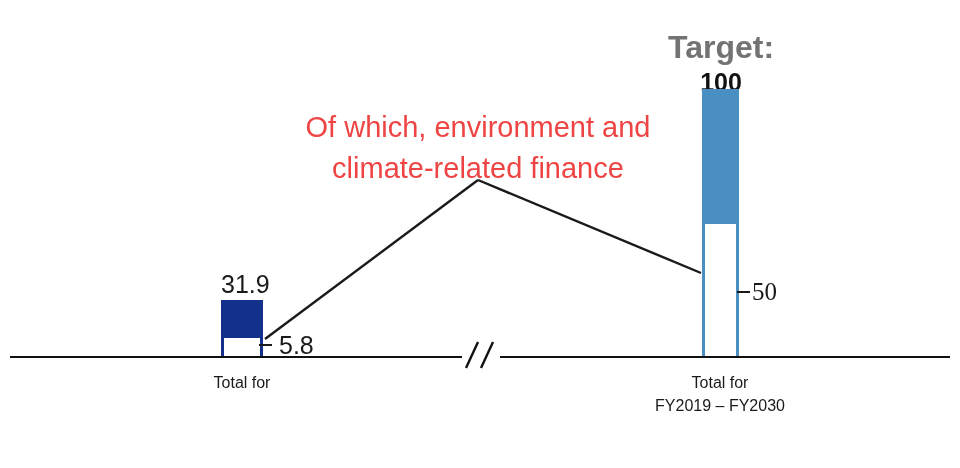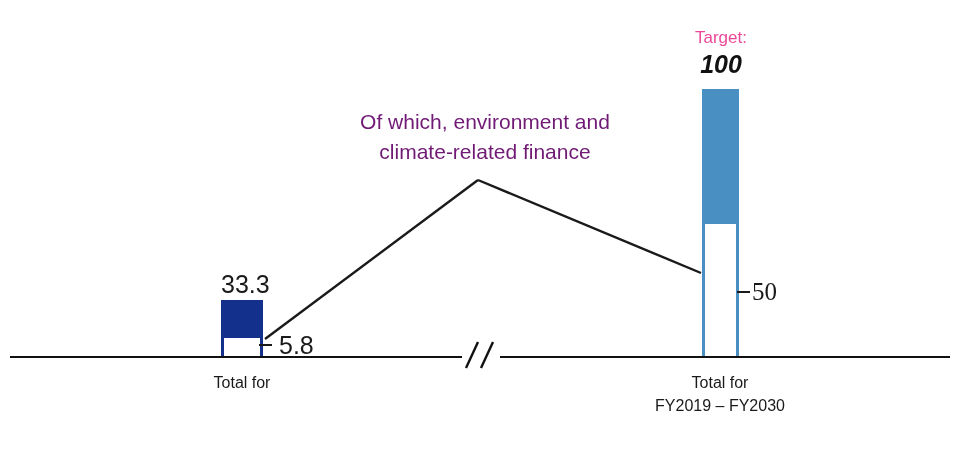--- a/index.html
+++ b/index.html
@@ -101,30 +101,29 @@
   .target-block {
     position: absolute;
     left: 640px;
     top: 28px;
     width: 162px;
     text-align: center;
     line-height: 1.22;
   }
   .target-word {
     display: block;
-    font-size: 17px;
-    font-weight: normal;
-    color: #ec4899;
+    font-size: 32px;
+    font-weight: bold;
+    color: #737373;
   }
   .target-num {
     display: block;
     font-size: 25px;
     font-weight: bold;
     color: #111111;
-    font-style: italic;
   }
 
   
   .tick {
     position: absolute;
     background: #1a1a1a;
     height: 2px;
   }
   .tick-81 {
     left: 259px;
@@ -133,27 +132,27 @@
   }
   .tick-50 {
     left: 737px;
     top: 291px;
     width: 13px;
   }
 
   
   .annotation {
     position: absolute;
-    left: 305px;
+    left: 298px;
     top: 107px;
     width: 360px;
     text-align: center;
-    font-size: 21px;
+    font-size: 29px;
     line-height: 1.42;
-    color: #701a75;
+    color: #ef4444;
   }
   .annotation span { display: block; }
 
   .leader-svg {
     position: absolute;
     left: 0;
     top: 0;
     width: 960px;
     height: 468px;
     pointer-events: none;
@@ -187,21 +186,21 @@
   <svg class="leader-svg" viewBox="0 0 960 468" xmlns="http://www.w3.org/2000/svg">
     <line x1="478" y1="180" x2="265" y2="339" stroke="#1a1a1a" stroke-width="2.4"></line>
     <line x1="478" y1="180" x2="701" y2="273" stroke="#1a1a1a" stroke-width="2.4"></line>
   </svg>
 
   <div class="annotation">
     <span>Of which, environment and</span>
     <span>climate-related finance</span>
   </div>
 
-  <div class="val-label val-21">33.3</div>
+  <div class="val-label val-21">31.9</div>
   <div class="bar bar-left-top"></div>
   <div class="bar bar-left-bottom"></div>
   <div class="tick tick-81"></div>
   <div class="val-label val-81">5.8</div>
 
   <div class="target-block">
     <span class="target-word">Target:</span>
     <span class="target-num">100</span>
   </div>
   <div class="bar bar-right-top"></div>

